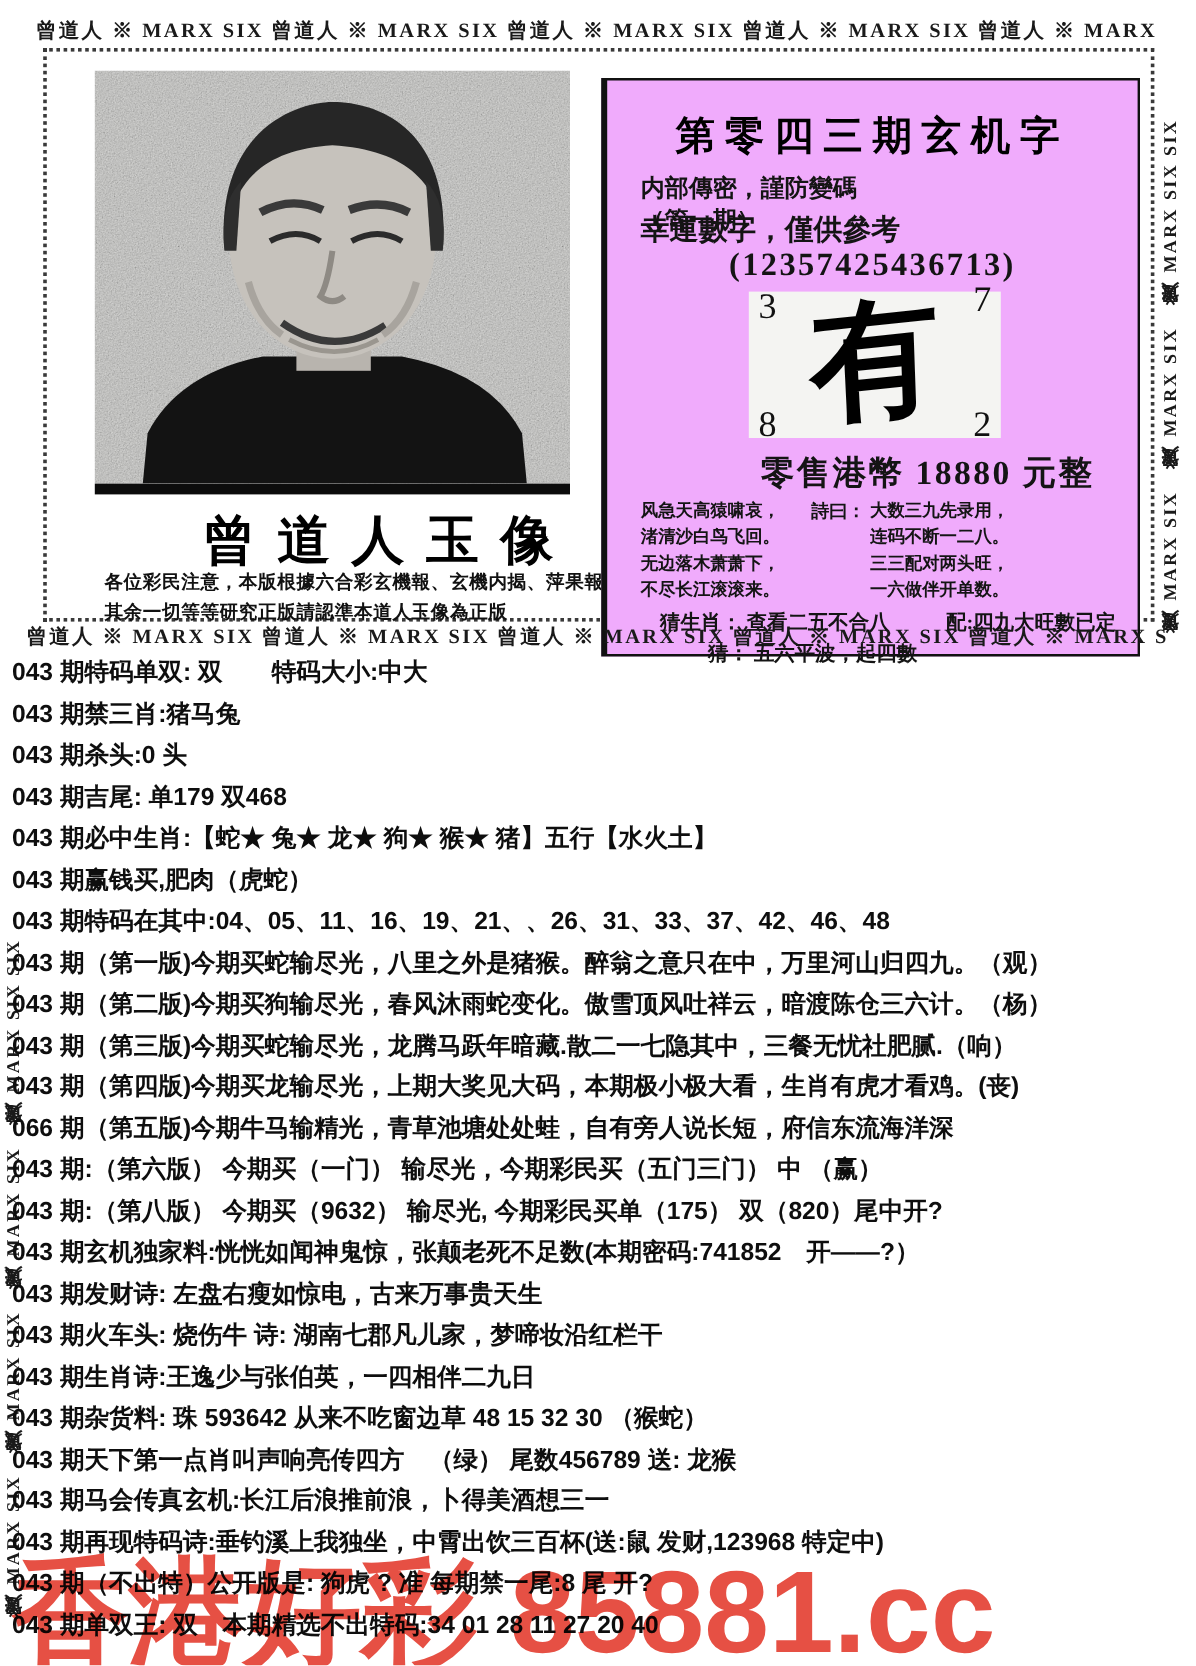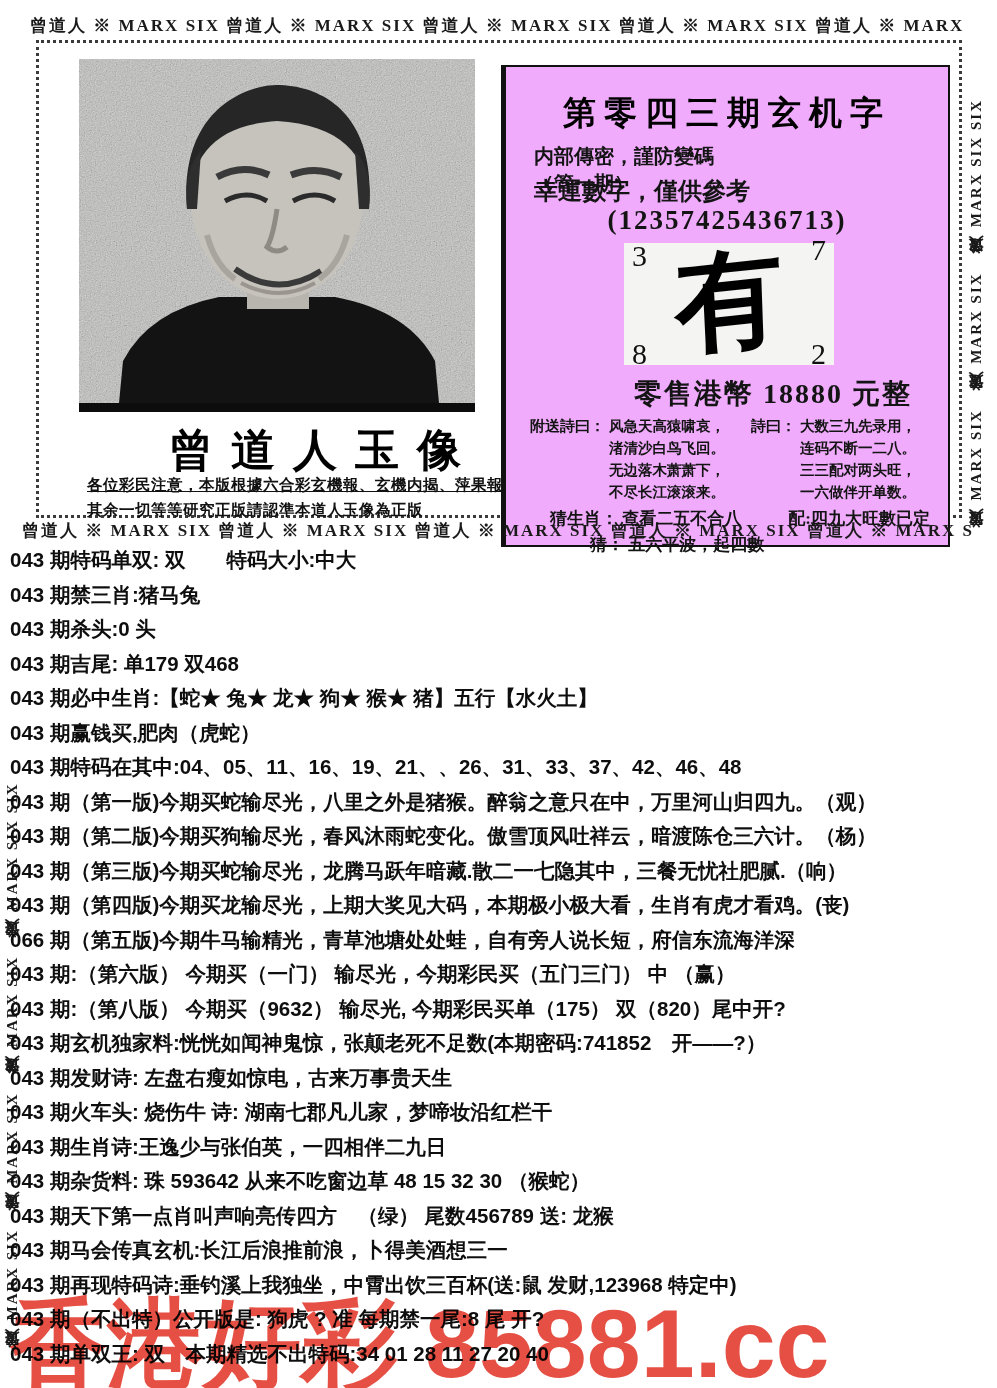--- a/index.html
+++ b/index.html
@@ -32,21 +32,21 @@
   .portrait svg{display:block;}
   .photo-bar{position:absolute;left:40px;top:360px;width:396px;height:9px;background:#0c0c0c;}
   .portrait-caption{
     position:absolute;left:60px;top:378px;width:380px;text-align:right;
     font-family:"Liberation Serif",serif;font-weight:bold;font-size:44px;letter-spacing:18px;color:#000;
   }
   .portrait-note{
     position:absolute;left:48px;width:420px;font-size:15.5px;font-weight:bold;
     letter-spacing:0.5px;color:#111;
   }
-  .portrait-note.n1{top:432px;text-decoration:underline;}
+  .portrait-note.n1{top:432px;}
   .portrait-note.n2{top:457px;}
   
   .mystery-box{
     position:absolute;left:462px;top:22px;width:442px;height:428px;
     border:2px solid #111;border-left:5px solid #111;background:#f0abfc;
   }
   .mb-title{
     position:absolute;left:0;top:24px;width:100%;text-align:center;
     font-family:"Liberation Serif",serif;font-weight:bold;font-size:33px;letter-spacing:8px;color:#000;
   }
@@ -158,21 +158,20 @@
         <span class="mb-corner tr">7</span>
         <span class="mb-corner bl">8</span>
         <span class="mb-corner br">2</span>
         <span class="mb-calligraphy">有</span>
       </div>
 
       <div class="mb-price">零售港幣 18880 元整</div>
 
       <div class="mb-poems">
         <div class="poem-col col1">
-          <span class="poem-label">附送詩曰：</span>
           <div class="poem-lines">
               <div class="poem-line">风急天高猿啸哀，</div>
               <div class="poem-line">渚清沙白鸟飞回。</div>
               <div class="poem-line">无边落木萧萧下，</div>
               <div class="poem-line">不尽长江滚滚来。</div>
             </div>
         </div>
         <div class="poem-col col2">
           <span class="poem-label">詩曰：</span>
           <div class="poem-lines">

